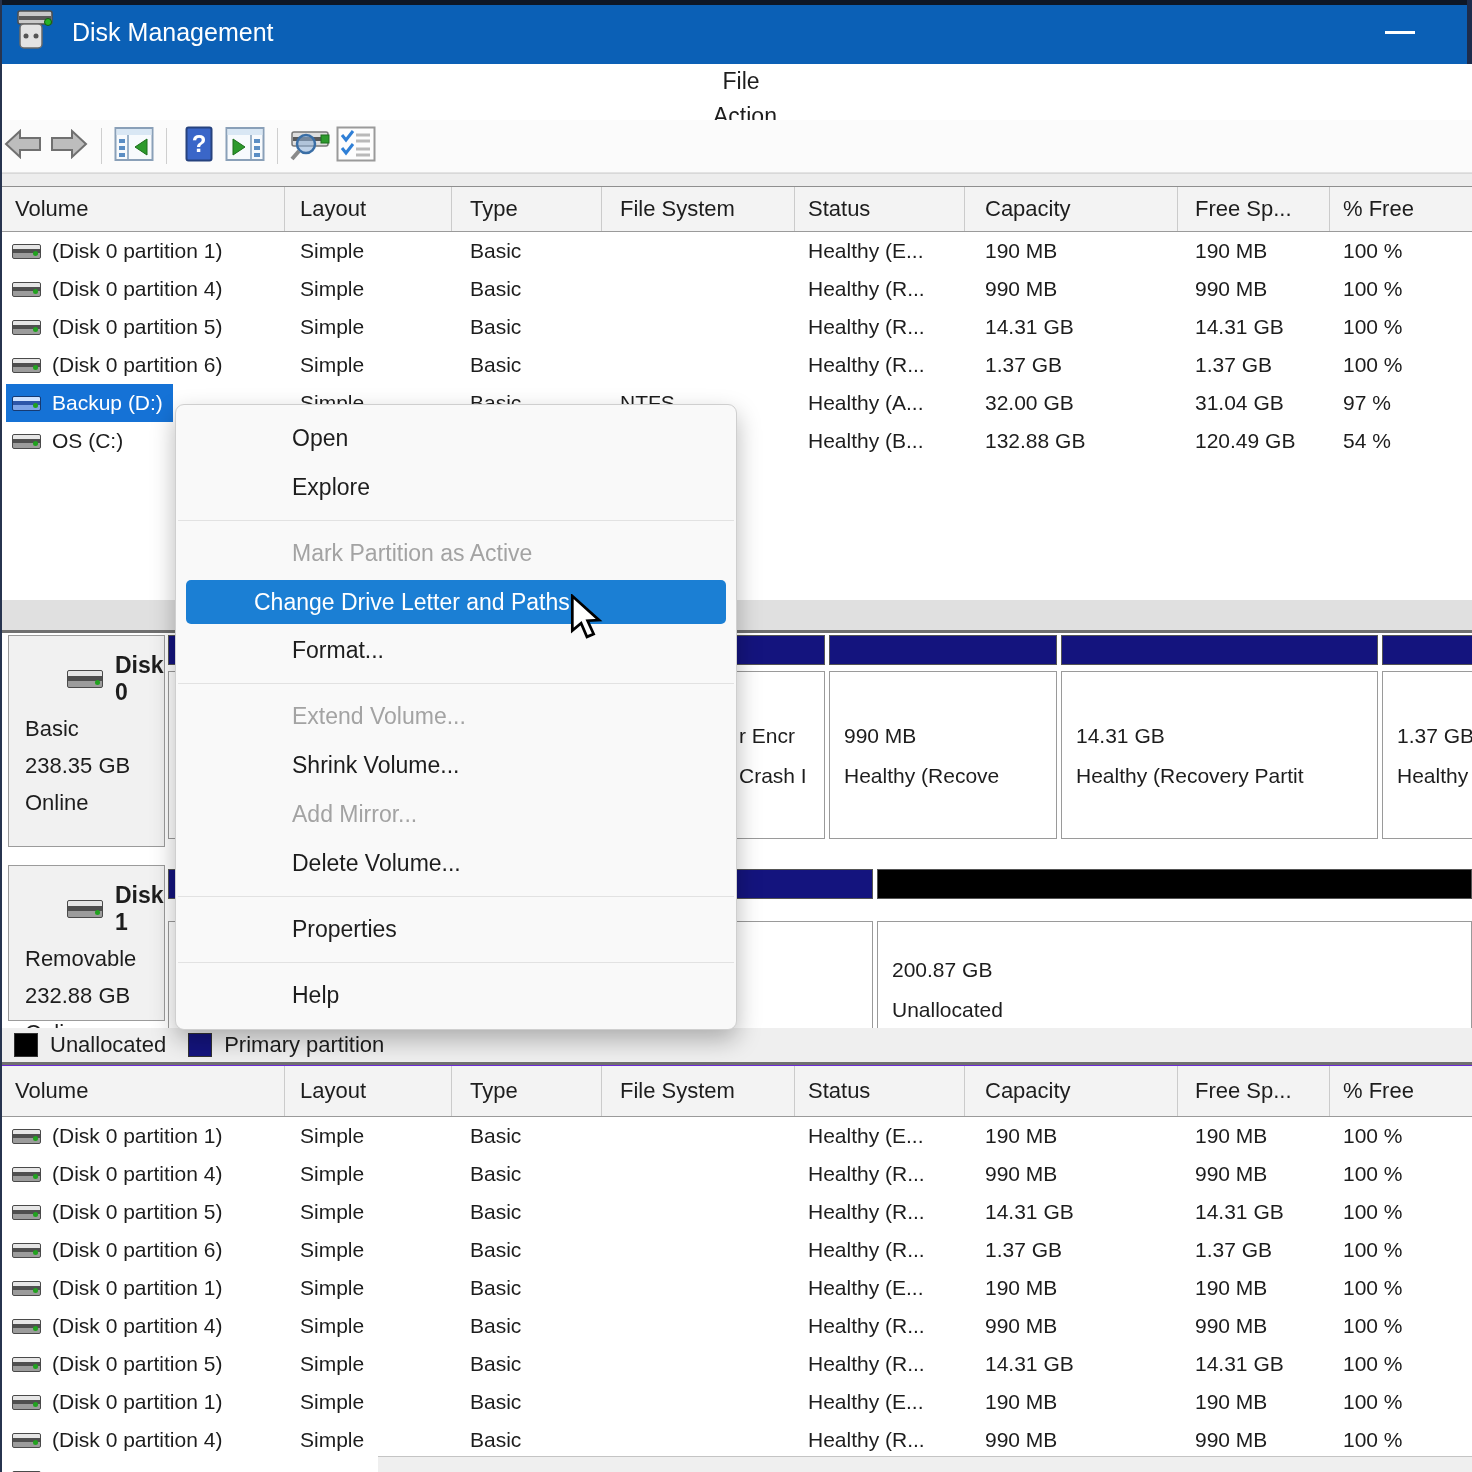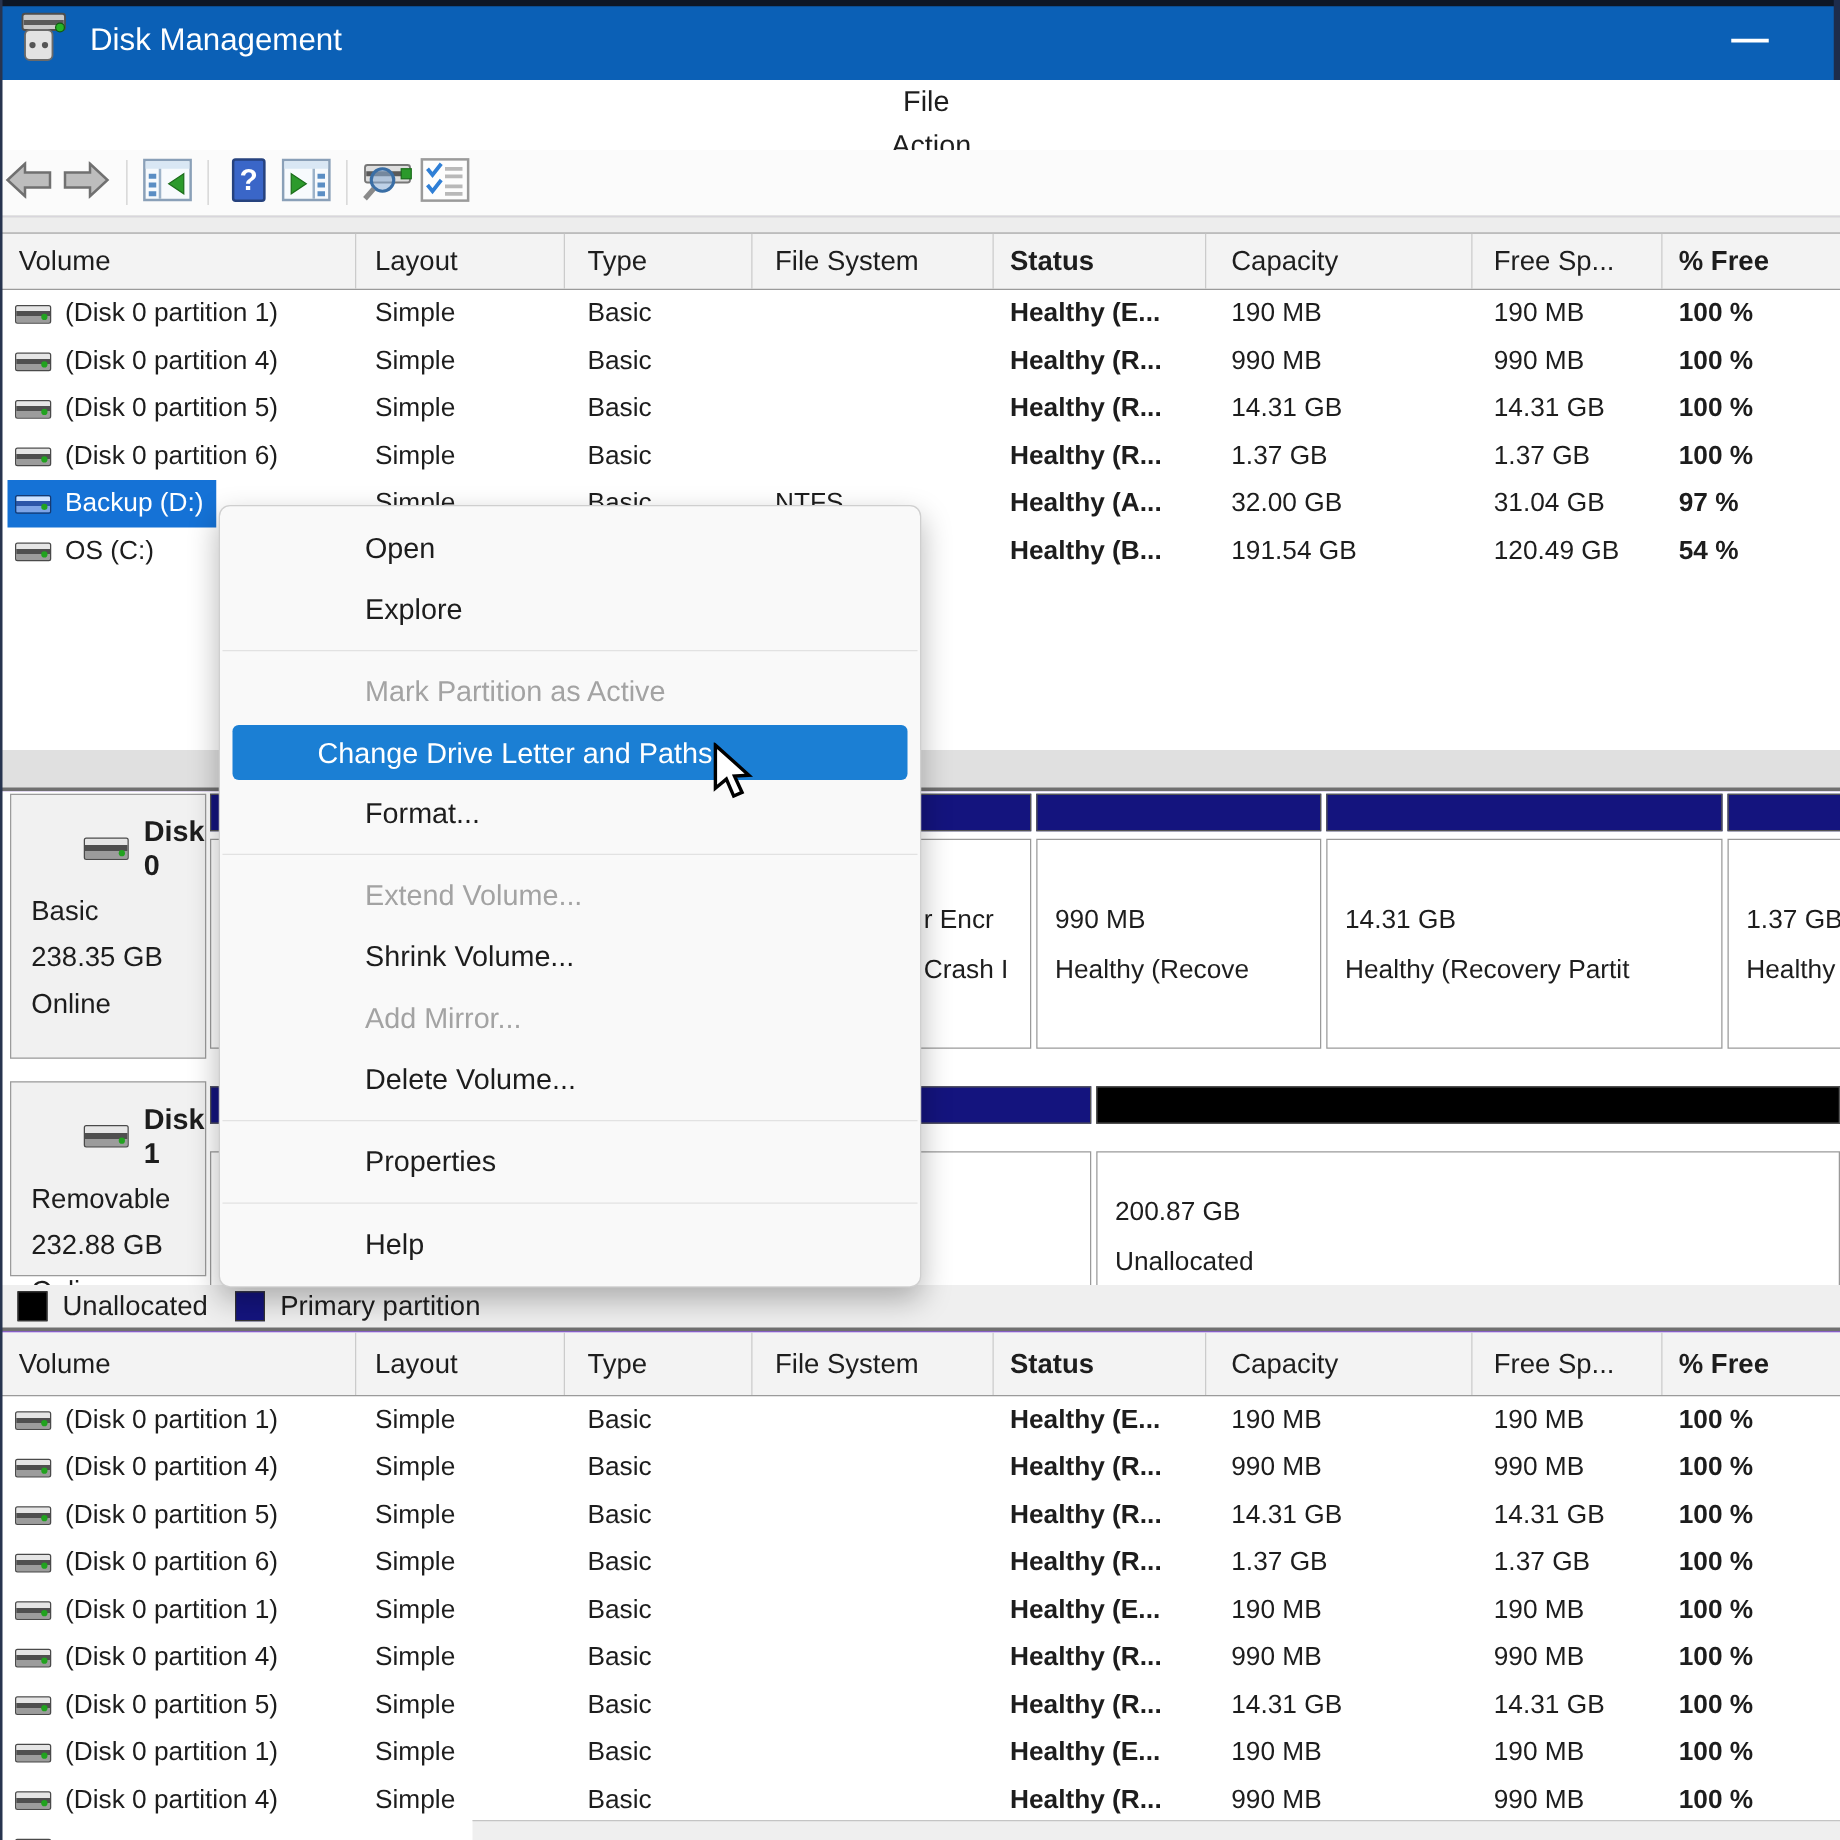--- a/index.html
+++ b/index.html
@@ -39,21 +39,21 @@
   .pane-bottom{position:absolute;top:1066px;left:0;width:1472px;height:406px;background:#fff;}
   .thead{display:grid;grid-template-columns:285px 167px 150px 193px 170px 213px 152px 142px;
     height:44px;line-height:44px;background:#f3f3f3;border-bottom:1px solid #9a9a9a;font-size:22px;}
   .pane-bottom .thead{height:50px;line-height:50px;}
   .th{border-right:1px solid #cbcbcb;overflow:hidden;white-space:nowrap;}
   .th:last-child{border-right:none;}
   .trow{display:grid;grid-template-columns:285px 167px 150px 193px 170px 213px 152px 142px;
     height:38px;line-height:38px;font-size:21px;}
   .cell{overflow:hidden;white-space:nowrap;}
   .c-vol{padding-left:6px;display:flex;align-items:center;}
-  .p-l15{padding-left:15px;} .p-l18{padding-left:18px;} .p-l13{padding-left:13px;font-weight:bold;}
+  .p-l15{padding-left:15px;} .p-l18{padding-left:18px;} .p-l13{padding-left:13px;}
   .p-l20{padding-left:20px;} .p-l17{padding-left:17px;}
   .vol-label{display:inline-flex;align-items:center;gap:11px;padding:2px 10px 2px 6px;}
   .vol-label.sel{background:var(--selection,#1572d6);color:#fff;}
   .drive-icon{width:27px;height:13px;border:1px solid #4a4a4a;border-radius:2px;flex:none;position:relative;
     background:linear-gradient(180deg,#e6e6e6 0 32%,#4f4f4f 32% 62%,#9c9c9c 62% 100%);}
   .drive-icon::after{content:"";position:absolute;right:2px;bottom:2px;width:5px;height:5px;background:#21a21f;border-radius:50%;}
   .sel .drive-icon{background:linear-gradient(180deg,#cfe3ff 0 32%,#2d56a8 32% 62%,#7ea4e6 62% 100%);border-color:#163a72;}
   .gray-patch{position:absolute;left:378px;top:390px;width:1094px;height:16px;background:#efefef;border-top:1px solid #c4c4c4;}
 
   
@@ -297,21 +297,21 @@
       <div class="cell c-vol">
           <span class="vol-label">
             <span class="drive-icon"></span>
             <span>OS (C:)</span>
           </span>
         </div>
       <div class="cell p-l15">Simple</div>
       <div class="cell p-l18">Basic</div>
       <div class="cell p-l18">.o...</div>
       <div class="cell p-l13">Healthy (B...</div>
-      <div class="cell p-l20">191.54 GB</div>
+      <div class="cell p-l20">132.88 GB</div>
       <div class="cell p-l17">120.49 GB</div>
       <div class="cell p-l13">54 %</div>
     </div>
   </div>
 
   <div class="splitter"></div>
 
   <div class="diskview">
 
     <div class="disk-label dl0">

